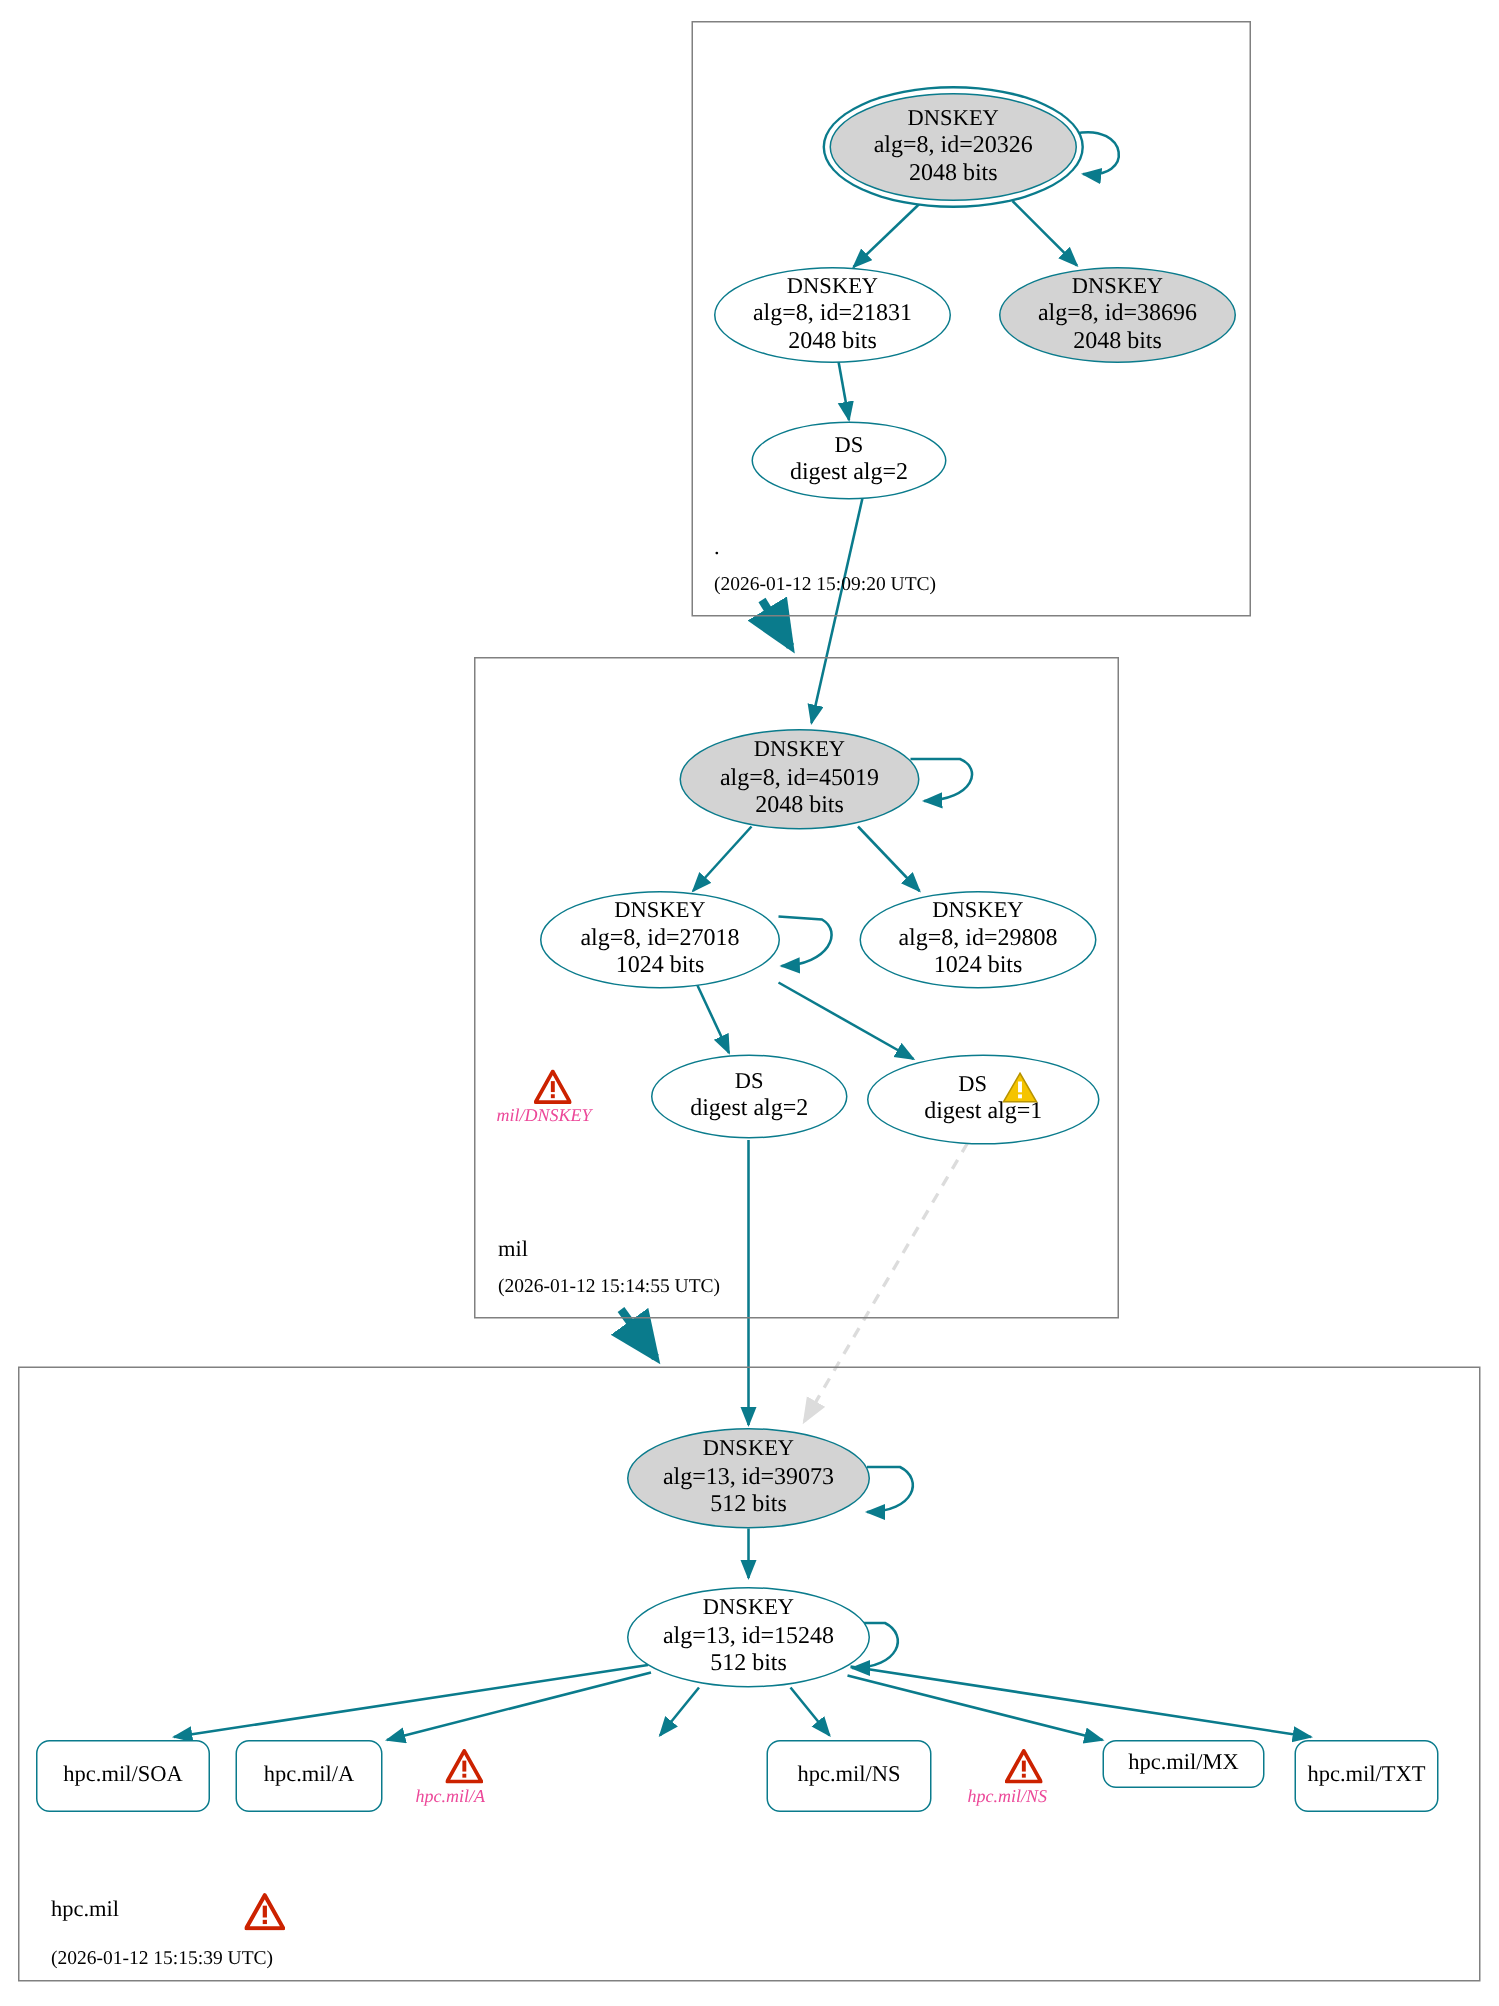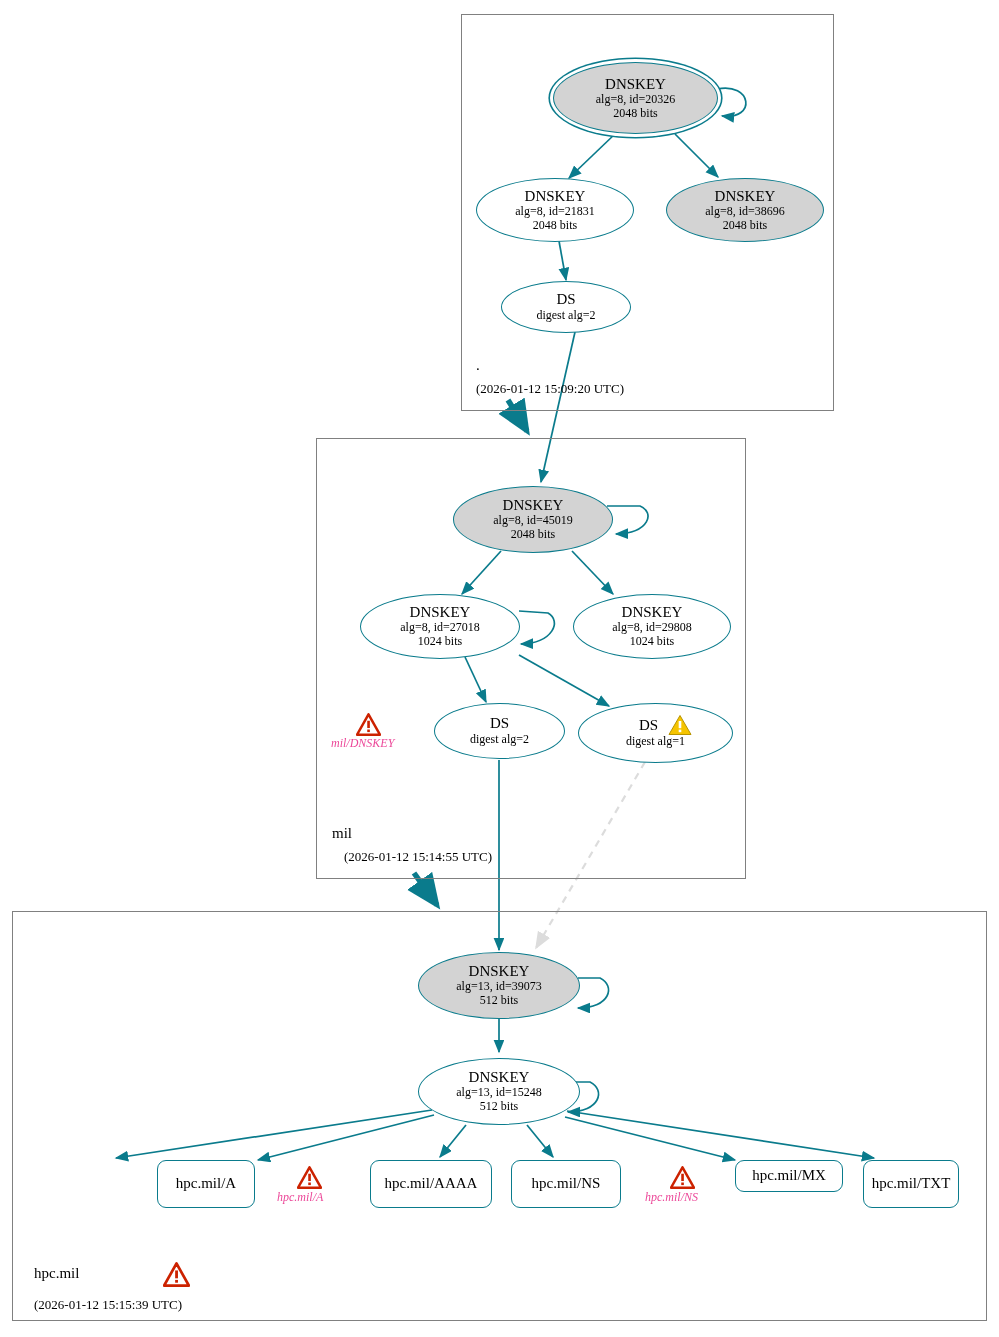--- a/index.html
+++ b/index.html
@@ -67,21 +67,21 @@
   .rrset {
     border: 1.6px solid #0a7b8c;
     border-radius: 9px;
     background: #ffffff;
     padding: 0 10px;
   }
   .n-title {
     font-size: 15px;
   }
   .n-sub {
-    font-size: 12px;
+    font-size: 16px;
   }
   .warn-label {
     position: absolute;
     font-family: "Liberation Serif", serif;
     font-style: italic;
     font-size: 12px;
     color: #ec4899;
     white-space: nowrap;
   }
   .icon-holder {
@@ -154,21 +154,21 @@
       <path d="M645,762 L536,948" marker-end="url(#arrowGray)"></path>
     </g>
   </svg>
 
   <div class="zone-box" style="left:461px; top:14px; width:373px; height:397px;"></div>
   <div class="zone-label" style="left:476px; top:357px;">.</div>
   <div class="zone-time" style="left:476px; top:381px;">(2026-01-12 15:09:20 UTC)</div>
 
   <div class="zone-box" style="left:316px; top:438px; width:430px; height:441px;"></div>
   <div class="zone-label" style="left:332px; top:825px;">mil</div>
-  <div class="zone-time" style="left:344px; top:849px;text-align:center;">(2026-01-12 15:14:55 UTC)</div>
+  <div class="zone-time" style="left:332px; top:849px;text-align:center;">(2026-01-12 15:14:55 UTC)</div>
 
   <div class="zone-box" style="left:12px; top:911px; width:975px; height:410px;"></div>
   <div class="zone-label" style="left:34px; top:1265px;">hpc.mil</div>
   <div class="zone-time" style="left:34px; top:1297px;">(2026-01-12 15:15:39 UTC)</div>
 
   <div class="node ellipse filled double" style="left:553px; top:62px; width:165px; height:72px;">
     <div class="n-title">DNSKEY</div>
     <div class="n-sub">alg=8, id=20326</div>
     <div class="n-sub">2048 bits</div>
   </div>
@@ -240,26 +240,26 @@
     <div class="n-sub">alg=13, id=39073</div>
     <div class="n-sub">512 bits</div>
   </div>
 
   <div class="node ellipse" style="left:418px; top:1058px; width:162px; height:67px;">
     <div class="n-title">DNSKEY</div>
     <div class="n-sub">alg=13, id=15248</div>
     <div class="n-sub">512 bits</div>
   </div>
 
+  <div class="node rrset" style="left:24px; top:1160px; width:116px; height:48px;">
+    <div class="n-title">hpc.mil/SOA</div>
+  </div>
   <div class="node rrset" style="left:157px; top:1160px; width:98px; height:48px;">
     <div class="n-title">hpc.mil/A</div>
   </div>
-  <div class="node rrset" style="left:370px; top:1160px; width:122px; height:48px;">
-    <div class="n-title">hpc.mil/AAAA</div>
-  </div>
   <div class="node rrset" style="left:511px; top:1160px; width:110px; height:48px;">
     <div class="n-title">hpc.mil/NS</div>
   </div>
   <div class="node rrset" style="left:735px; top:1160px; width:108px; height:32px;">
     <div class="n-title">hpc.mil/MX</div>
   </div>
   <div class="node rrset" style="left:863px; top:1160px; width:96px; height:48px;">
     <div class="n-title">hpc.mil/TXT</div>
   </div>
 

